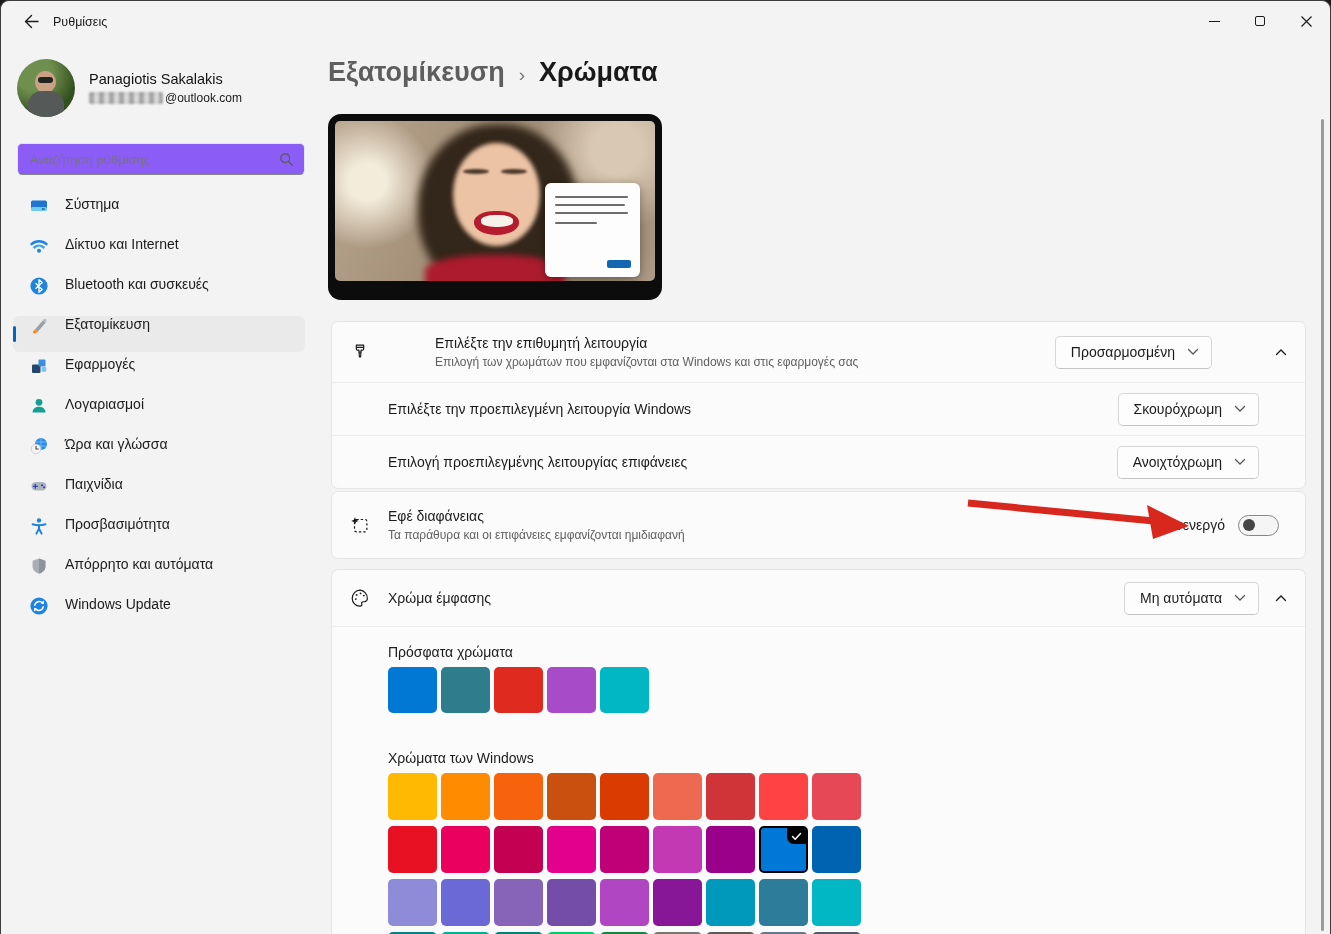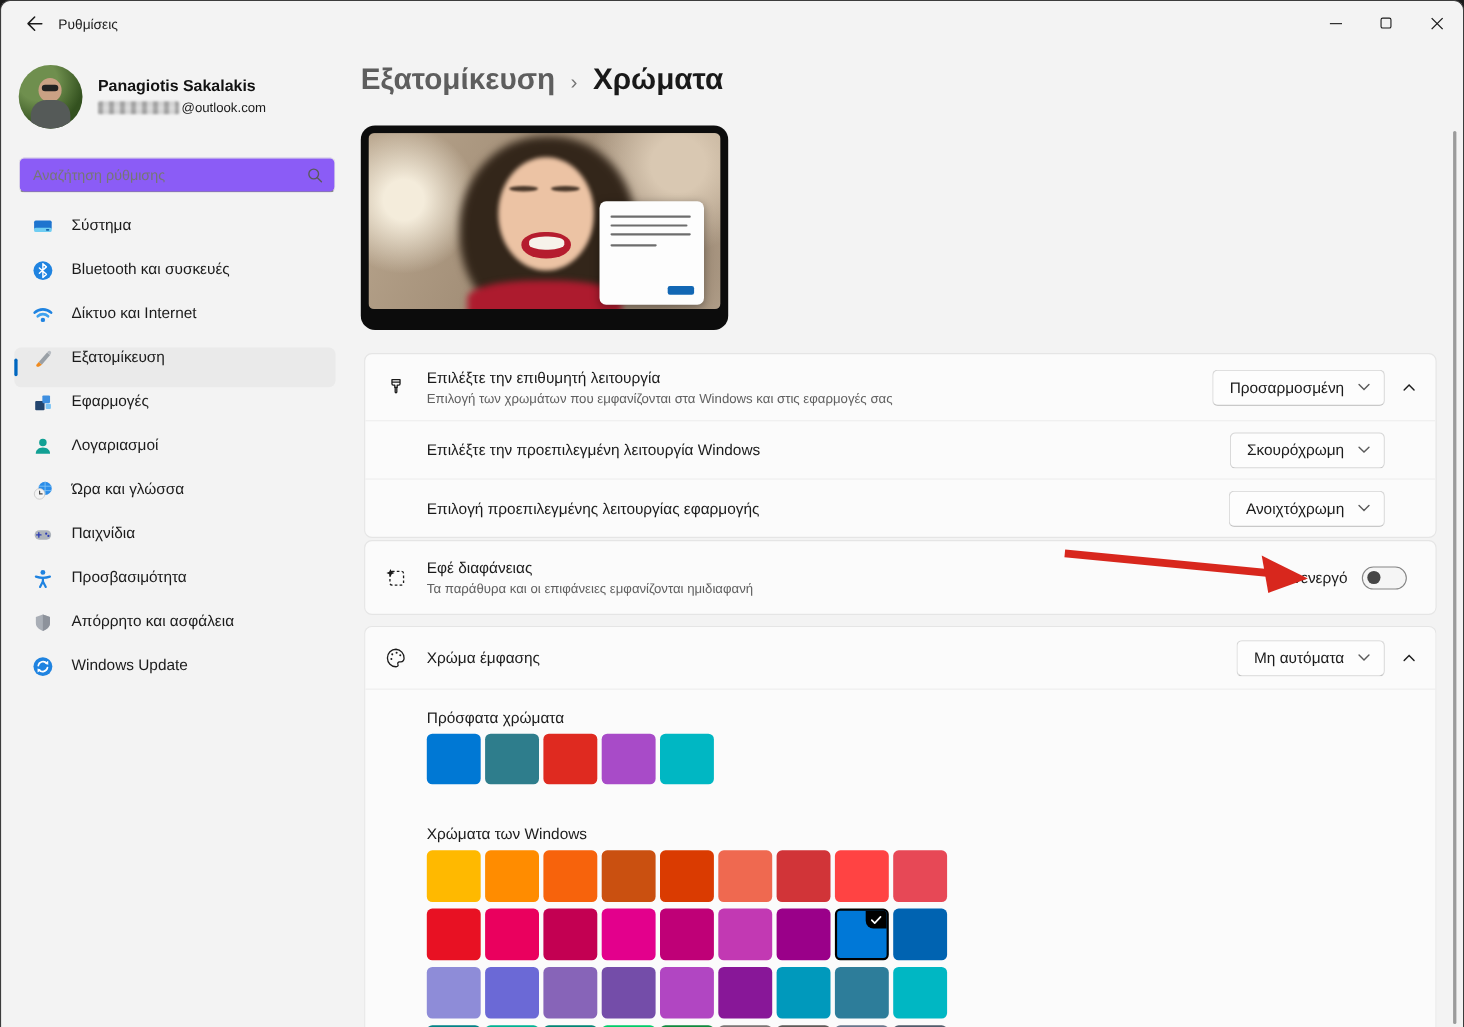--- a/index.html
+++ b/index.html
@@ -21,21 +21,21 @@
   .glyph-max { width:10px; height:10px; border:1.2px solid #1b1b1b; border-radius:2px; }
   
   .profile { position:absolute; left:16px; top:58px; display:flex; align-items:center; }
   .avatar { width:58px; height:58px; border-radius:50%; overflow:hidden; position:relative;
     background: radial-gradient(circle at 30% 25%, #6f8f4e 0 30%, #33511f 70%);
   }
   .avatar .head { position:absolute; left:18px; top:12px; width:21px; height:22px; border-radius:50%; background:#caa184; }
   .avatar .shade { position:absolute; left:21px; top:18px; width:15px; height:6px; border-radius:3px; background:#222; }
   .avatar .torso { position:absolute; left:11px; top:32px; width:36px; height:26px; border-radius:14px 14px 0 0; background:#555a58; }
   .profile-text { margin-left:14px; }
-  .profile-name { font-size:14.5px; font-weight:700; color:#121212; }
+  .profile-name { font-size:14.5px; font-weight:400; color:#121212; }
   .profile-email { margin-top:4px; font-size:12px; display:flex; align-items:center; }
   .blur-chip { display:inline-block; width:74px; height:12px; margin-right:2px; border-radius:2px;
     background:
       repeating-linear-gradient(90deg, rgba(150,150,150,.75) 0 5px, rgba(215,215,215,.75) 5px 10px),
       repeating-linear-gradient(0deg, #c9c9c9 0 4px, #e7e7e7 4px 8px);
     filter: blur(1px);
   }
   .searchbox { position:absolute; left:16px; top:142px; width:288px; height:32px;
     background:#8b5cf6; border:1px solid #e5e5e5; border-bottom:1px solid #868686; border-radius:5px;
     display:flex; align-items:center; padding:0 10px 0 12px; }
@@ -168,33 +168,33 @@
   <div class="nav">
       <div class="nav-item">
         <span class="nav-icon"><svg width="20" height="20" viewBox="0 0 20 20">
             <rect x="2" y="4.5" width="16" height="8.2" rx="1.5" fill="#1e74cf"></rect>
             <rect x="2" y="11" width="16" height="4" rx="1.5" fill="#6fcdf2"></rect>
             <rect x="12.8" y="12.2" width="3" height="1.6" rx=".6" fill="#1565ad"></rect>
           </svg></span>
         <span class="nav-label">Σύστημα</span>
       </div>
       <div class="nav-item">
-        <span class="nav-icon"><svg width="20" height="20" viewBox="0 0 20 20">
-            <circle cx="10" cy="10" r="8.6" fill="#1f83e0"></circle>
-            <path d="M10 3.8 V16.2 M10 3.8 L13.2 6.6 L6.8 12.4 M6.8 7.6 L13.2 13.4 L10 16.2" stroke="#fff" stroke-width="1.3" fill="none" stroke-linejoin="round" stroke-linecap="round"></path>
-          </svg></span>
-        <span class="nav-label">Bluetooth και συσκευές</span>
-      </div>
-      <div class="nav-item">
         <span class="nav-icon"><svg width="20" height="20" viewBox="0 0 20 20" fill="none">
             <path d="M2.5 8.2 C6.8 4.2 13.2 4.2 17.5 8.2" stroke="#1f83e0" stroke-width="2.4" stroke-linecap="round"></path>
             <path d="M5.3 11.5 C8 9 12 9 14.7 11.5" stroke="#3fa2ef" stroke-width="2.4" stroke-linecap="round"></path>
             <circle cx="10" cy="14.8" r="2" fill="#1f83e0"></circle>
           </svg></span>
         <span class="nav-label">Δίκτυο και Internet</span>
+      </div>
+      <div class="nav-item">
+        <span class="nav-icon"><svg width="20" height="20" viewBox="0 0 20 20">
+            <circle cx="10" cy="10" r="8.6" fill="#1f83e0"></circle>
+            <path d="M10 3.8 V16.2 M10 3.8 L13.2 6.6 L6.8 12.4 M6.8 7.6 L13.2 13.4 L10 16.2" stroke="#fff" stroke-width="1.3" fill="none" stroke-linejoin="round" stroke-linecap="round"></path>
+          </svg></span>
+        <span class="nav-label">Bluetooth και συσκευές</span>
       </div>
       <div class="nav-item selected">
         <span class="accent-bar" style="background: rgb(0, 103, 192);"></span>
         <span class="nav-icon"><svg width="20" height="20" viewBox="0 0 20 20">
             <path d="M6.2 13.2 L13.8 4.4 L16.6 6.8 L9 15.6 Z" fill="#9aa0a6"></path>
             <path d="M14.6 3.6 a1.6 1.6 0 0 1 2.9 1.2 l-.9 2 -2.8 -2.4 z" fill="#b7bcc2"></path>
             <path d="M6.2 13.2 L9 15.6 L6.6 17.2 C5.2 18.1 3.3 16.9 4.1 15.5 Z" fill="#f08a1d"></path>
           </svg></span>
         <span class="nav-label">Εξατομίκευση</span>
       </div>
@@ -238,21 +238,21 @@
             <path d="M10 9.4 V12.6" stroke-width="2"></path>
             <path d="M10 12.6 L7.4 17.6 M10 12.6 L12.6 17.6" stroke-width="2"></path>
           </svg></span>
         <span class="nav-label">Προσβασιμότητα</span>
       </div>
       <div class="nav-item">
         <span class="nav-icon"><svg width="20" height="20" viewBox="0 0 20 20">
             <path d="M10 2.6 L16.4 4.8 V10.4 C16.4 13.9 13.8 16.3 10 17.6 C6.2 16.3 3.6 13.9 3.6 10.4 V4.8 Z" fill="#a9aeb6"></path>
             <path d="M10 2.6 L16.4 4.8 V10.4 C16.4 13.9 13.8 16.3 10 17.6 Z" fill="#8d929b"></path>
           </svg></span>
-        <span class="nav-label">Απόρρητο και ασφάλεια</span>
+        <span class="nav-label">Απόρρητο και αυτόματα</span>
       </div>
       <div class="nav-item">
         <span class="nav-icon"><svg width="20" height="20" viewBox="0 0 20 20">
             <circle cx="10" cy="10" r="8.6" fill="#1f83e0"></circle>
             <path d="M5.8 9.2 A4.4 4.4 0 0 1 13.6 7.2" stroke="#fff" stroke-width="1.5" fill="none" stroke-linecap="round"></path>
             <polygon points="14.8,4.6 14.9,8.3 11.6,7" fill="#fff"></polygon>
             <path d="M14.2 10.8 A4.4 4.4 0 0 1 6.4 12.8" stroke="#fff" stroke-width="1.5" fill="none" stroke-linecap="round"></path>
             <polygon points="5.2,15.4 5.1,11.7 8.4,13" fill="#fff"></polygon>
           </svg></span>
         <span class="nav-label">Windows Update</span>
@@ -278,21 +278,21 @@
         <div class="pc-line" style="top:13px; width:73px;"></div>
         <div class="pc-line" style="top:21px; width:70px;"></div>
         <div class="pc-line" style="top:29px; width:73px;"></div>
         <div class="pc-line" style="top:39px; width:42px;"></div>
         <div class="pc-btn" style="background: rgb(18, 103, 180);"></div>
       </div>
     </div>
   </div>
 
   <div class="card card-a">
-    <div class="srow" style="height:60px;">
+    <div class="srow" style="height:60px;gap:47px;">
       <div class="srow-icon">
         <svg width="22" height="22" viewBox="0 0 24 24" fill="none" stroke="#1b1b1b" stroke-width="1.3" stroke-linejoin="round">
           <path d="M8 4.5 h8 v4.2 a1.2 1.2 0 0 1 -1.2 1.2 h-1.6 v2.3 h-2.4 v-2.3 h-1.6 a1.2 1.2 0 0 1 -1.2 -1.2 z"></path>
           <path d="M8 7 h8"></path>
           <path d="M11.2 12.2 v4.5 a.8 .8 0 0 0 1.6 0 v-4.5"></path>
         </svg>
       </div>
       <div class="srow-texts">
         <div class="srow-title">Επιλέξτε την επιθυμητή λειτουργία</div>
         <div class="srow-sub">Επιλογή των χρωμάτων που εμφανίζονται στα Windows και στις εφαρμογές σας</div>
@@ -318,21 +318,21 @@
         <span>Σκουρόχρωμη</span>
         <svg width="12" height="8" viewBox="0 0 12 8">
           <path d="M1.5 1.5 L6 6 L10.5 1.5" stroke="#5a5a5a" stroke-width="1.3" fill="none" stroke-linecap="round"></path>
         </svg>
       </div>
       <div class="spacer-chev"></div>
     </div>
     <div class="srow" style="height:53px;">
       <div class="srow-indent"></div>
       <div class="srow-texts">
-        <div class="srow-title">Επιλογή προεπιλεγμένης λειτουργίας εφαρμογής</div>
+        <div class="srow-title">Επιλογή προεπιλεγμένης λειτουργίας επιφάνειες</div>
       </div>
       <div class="dropdown">
         <span>Ανοιχτόχρωμη</span>
         <svg width="12" height="8" viewBox="0 0 12 8">
           <path d="M1.5 1.5 L6 6 L10.5 1.5" stroke="#5a5a5a" stroke-width="1.3" fill="none" stroke-linecap="round"></path>
         </svg>
       </div>
       <div class="spacer-chev"></div>
     </div>
   </div>

